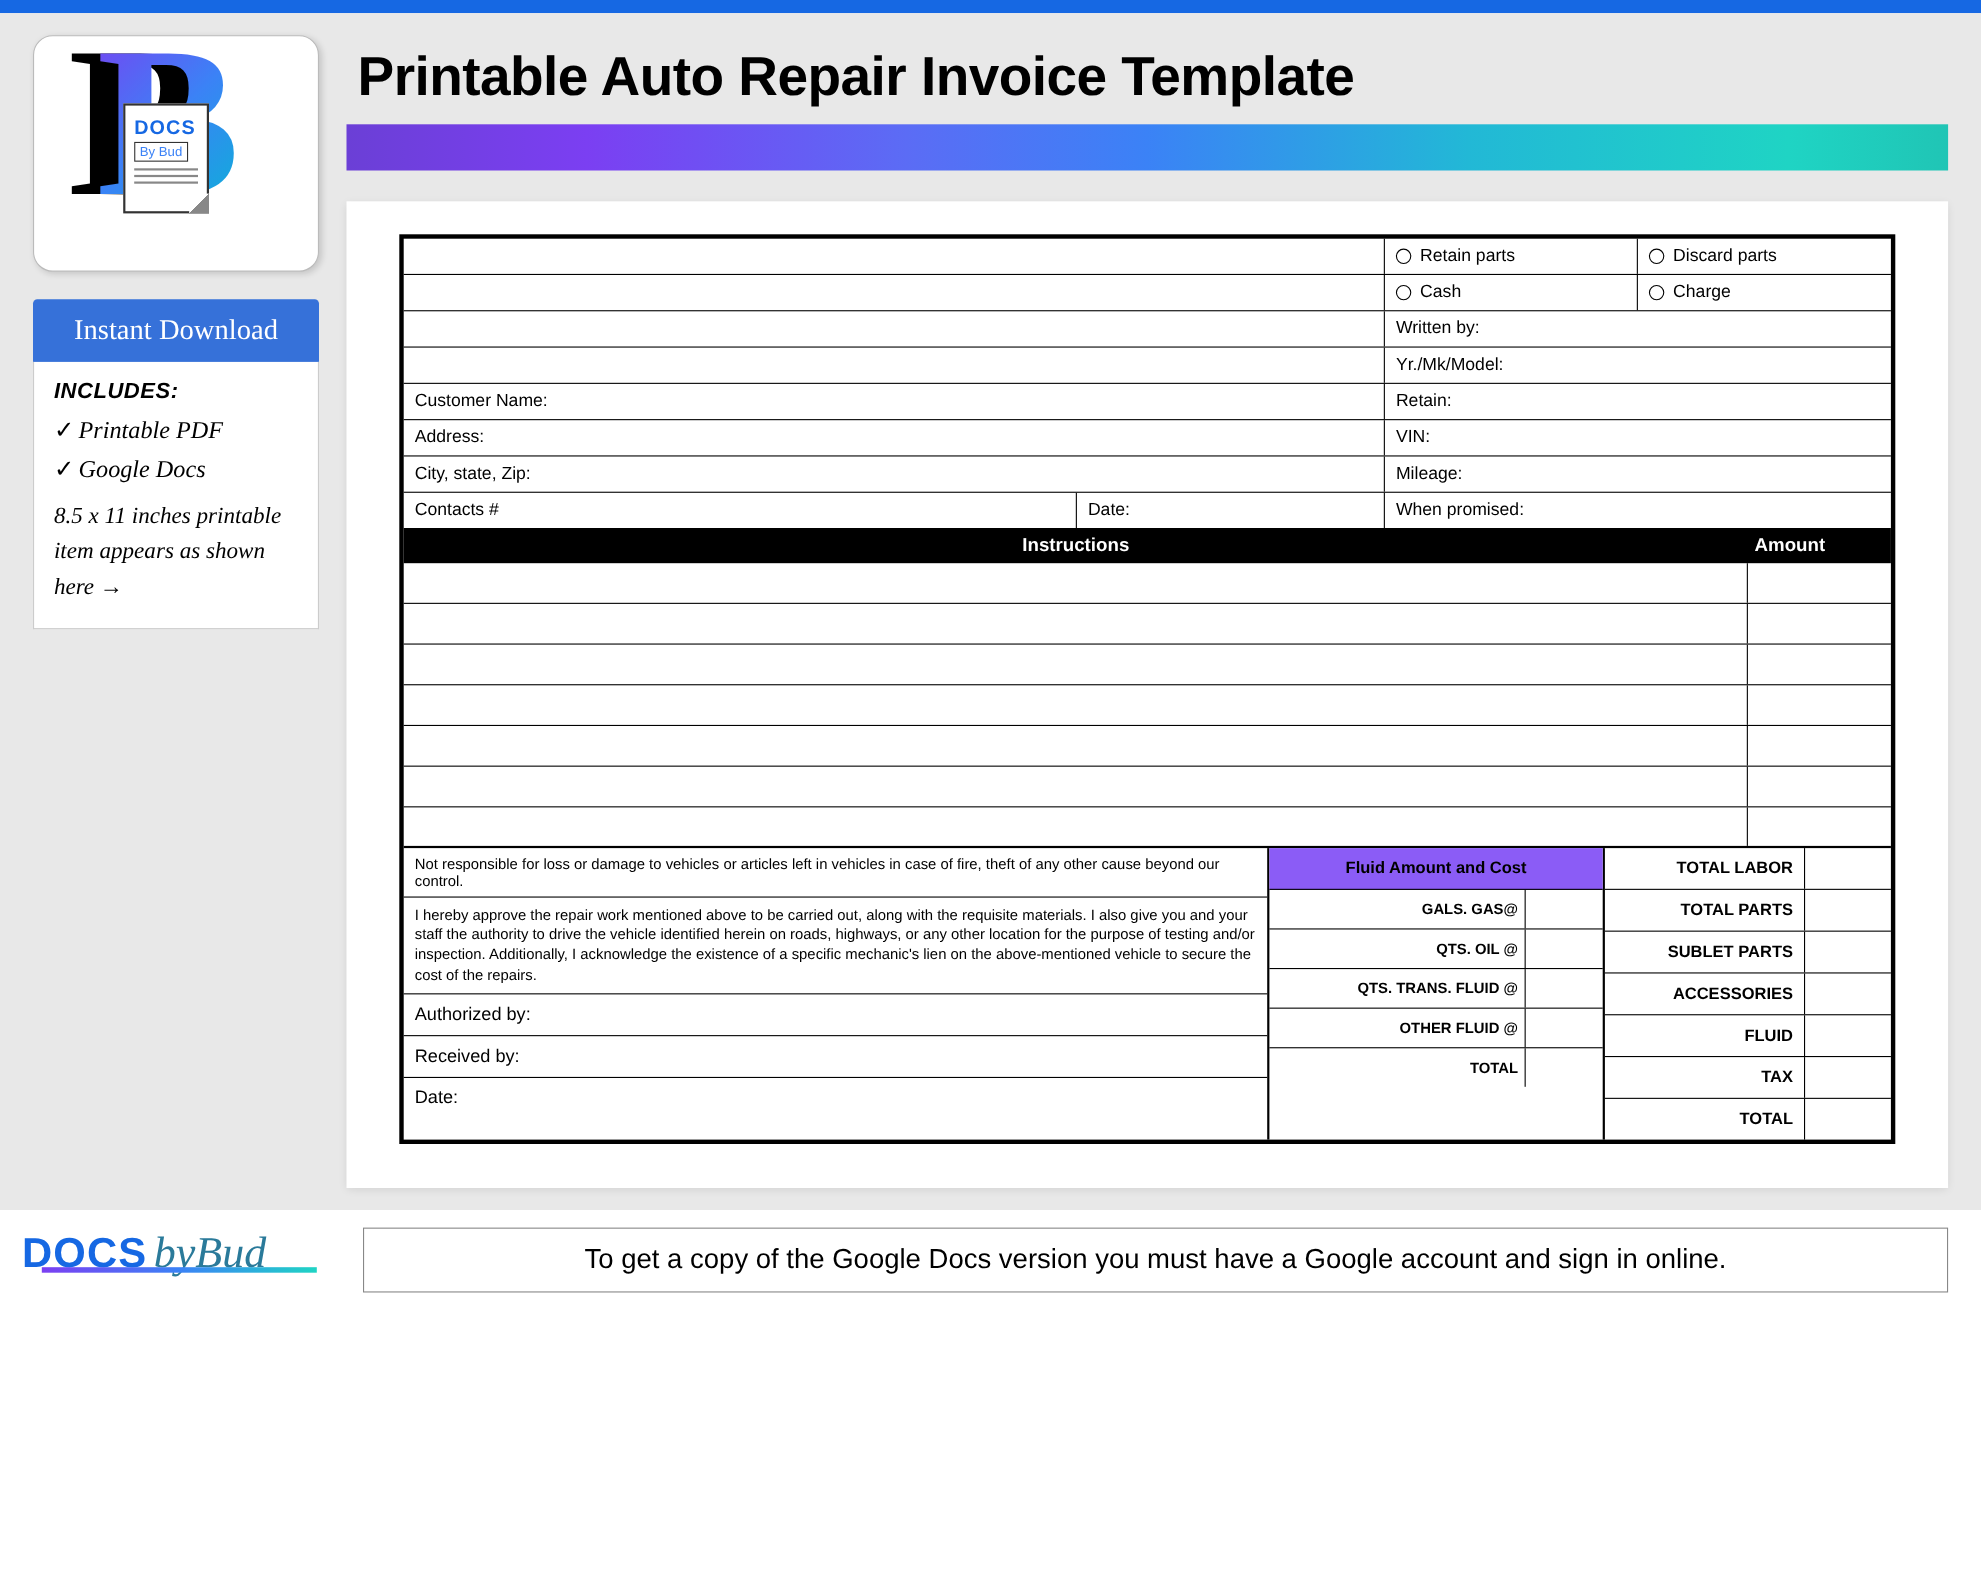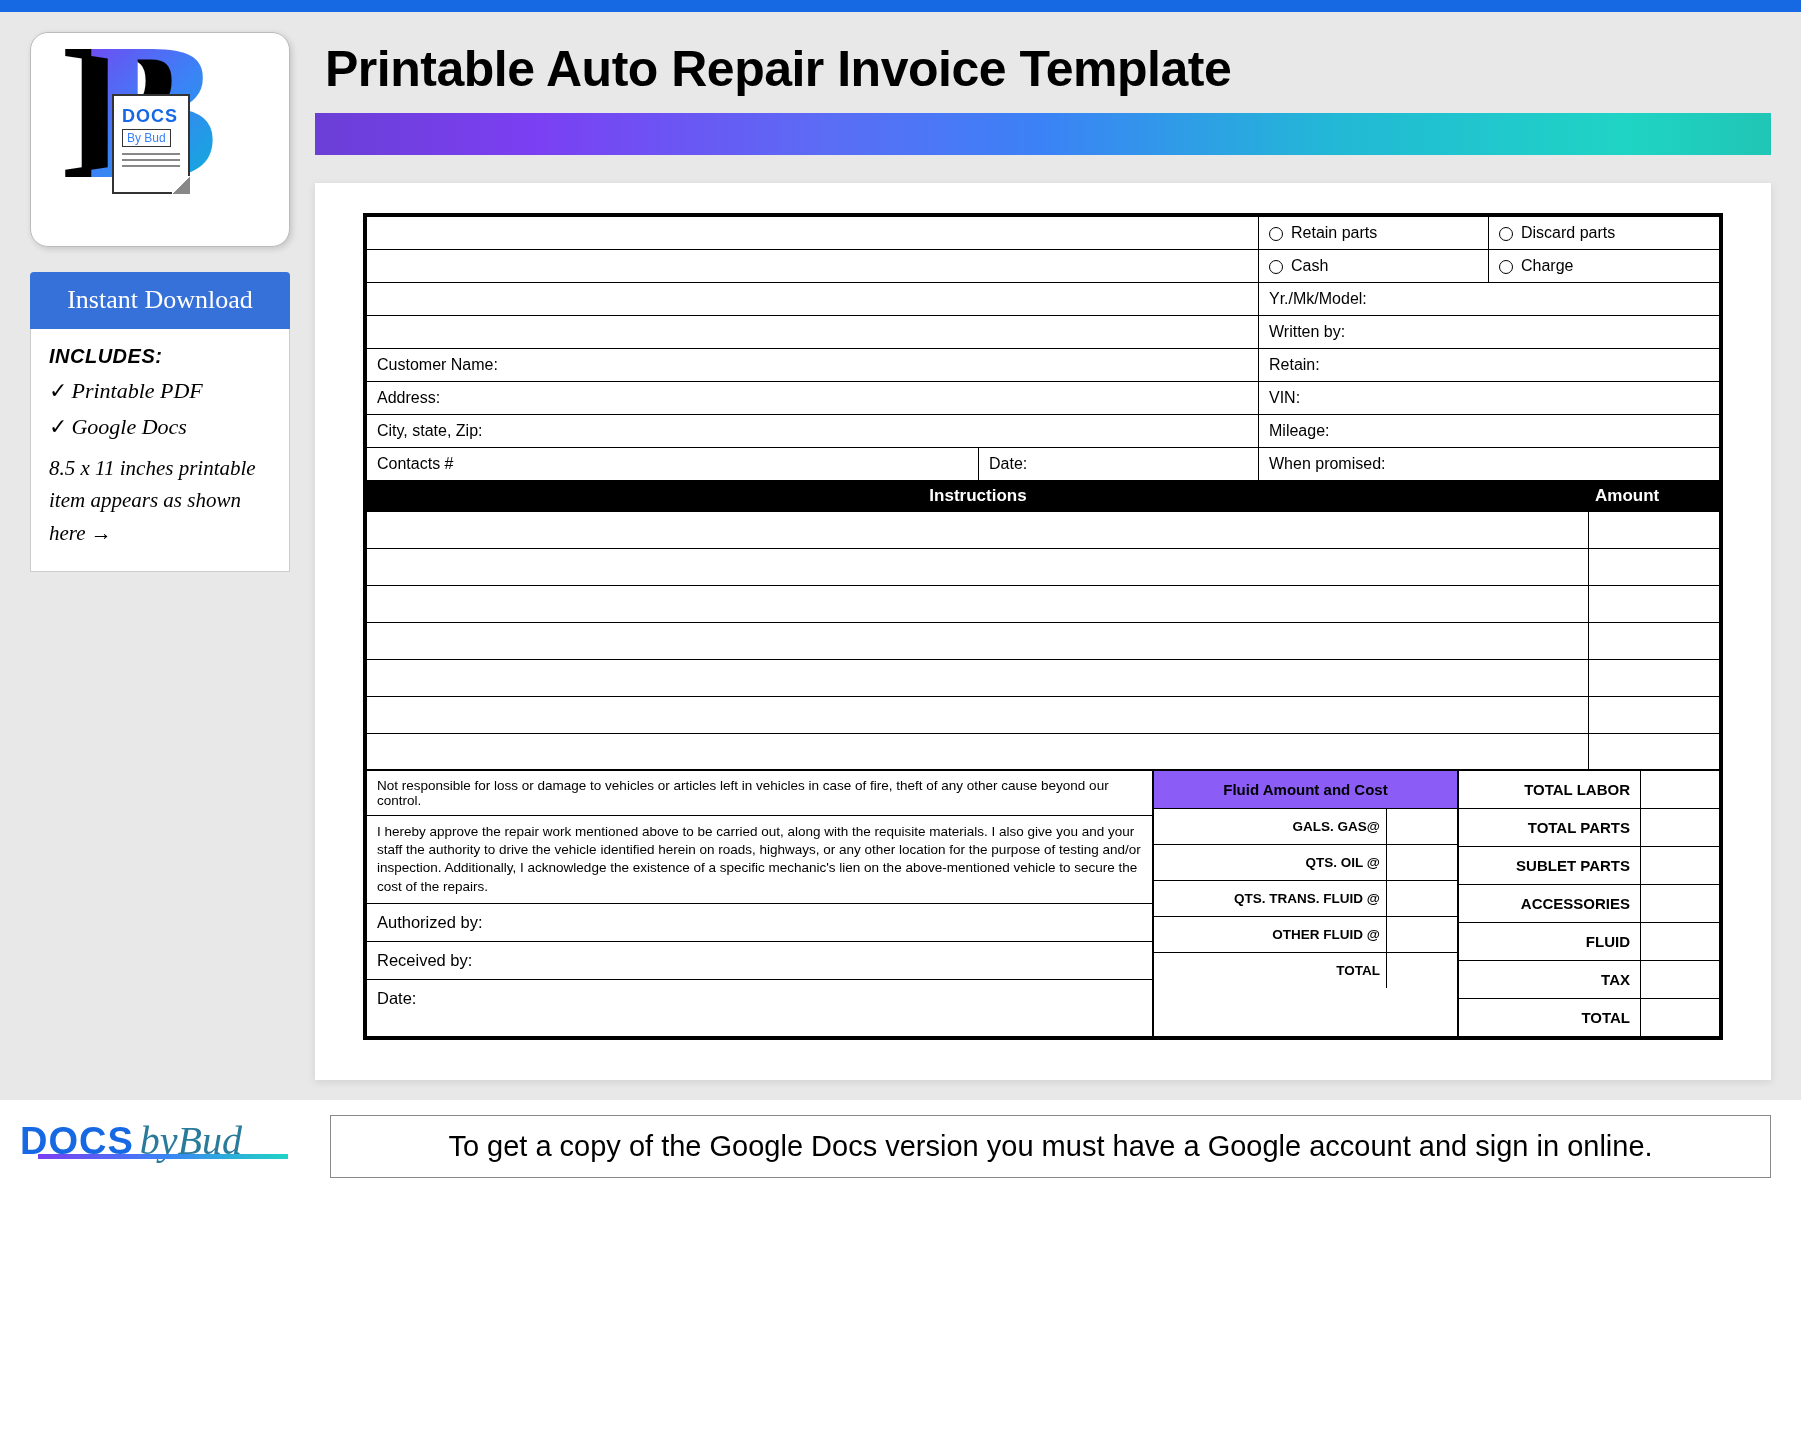--- a/index.html
+++ b/index.html
@@ -50,21 +50,21 @@
 .right-bottom { width: 260px; }
 .total-row { display: flex; border-bottom: 1px solid #000; }
 .total-row:last-child { border-bottom: none; }
 .total-label { flex: 1; text-align: right; font-weight: bold; font-size: 15px; padding: 10px 10px; border-right: 1px solid #000; }
 .total-val { width: 78px; }
 .footer-area { display: flex; align-items: center; padding: 15px 30px 15px 20px; gap: 30px; }
 .footer-logo { display: flex; align-items: baseline; gap: 6px; }
 .footer-docs { font-size: 38px; font-weight: 900; color: #1668e3; letter-spacing: 1px; }
 .footer-bybud { font-size: 40px; font-family: 'Brush Script MT', cursive; color: #2a7a9a; font-style: italic; }
 .footer-underline { height: 5px; background: linear-gradient(90deg, #7b3ff2, #3b82f6, #1fd4c4); width: 250px; position: absolute; bottom: 18px; left: 18px; }
-.footer-note { flex: 1; border: 1px solid #888; background: #fff; padding: 14px 20px; font-size: 29px; text-align: center; }
+.footer-note { flex: 1; border: 1px solid #888; background: #fff; padding: 14px 20px; font-size: 25px; text-align: center; }
 </style>
 </head>
 <body>
 
 <div class="top-bar"></div>
 
 <div class="content-area">
   <div class="left-col">
     <div class="logo-box">
       <div class="logo-inner">
@@ -104,26 +104,26 @@
           <div class="cell" style="flex:1;border-bottom:none"></div>
           <div class="cell" style="width:230px"><span class="radio-circle"></span><span>Retain parts</span></div>
           <div class="cell" style="width:230px"><span class="radio-circle"></span><span>Discard parts</span></div>
         </div>
         <div class="row-flex">
           <div class="cell" style="flex:1;border-bottom:none;border-top:none"></div>
           <div class="cell" style="width:230px"><span class="radio-circle"></span><span>Cash</span></div>
           <div class="cell" style="width:230px"><span class="radio-circle"></span><span>Charge</span></div>
         </div>
         <div class="row-flex">
+          <div class="cell" style="flex:1;border-bottom:none"></div>
+          <div class="cell" style="width:460px">Written by:</div>
+        </div>
+        <div class="row-flex">
           <div class="cell" style="flex:1"></div>
           <div class="cell" style="width:460px">Yr./Mk/Model:</div>
-        </div>
-        <div class="row-flex">
-          <div class="cell" style="flex:1;border-bottom:none"></div>
-          <div class="cell" style="width:460px">Written by:</div>
         </div>
         <div class="row-flex">
           <div class="cell" style="flex:1">Customer Name:</div>
           <div class="cell" style="width:460px">Retain:</div>
         </div>
         <div class="row-flex">
           <div class="cell" style="flex:1">Address:</div>
           <div class="cell" style="width:460px">VIN:</div>
         </div>
         <div class="row-flex">

